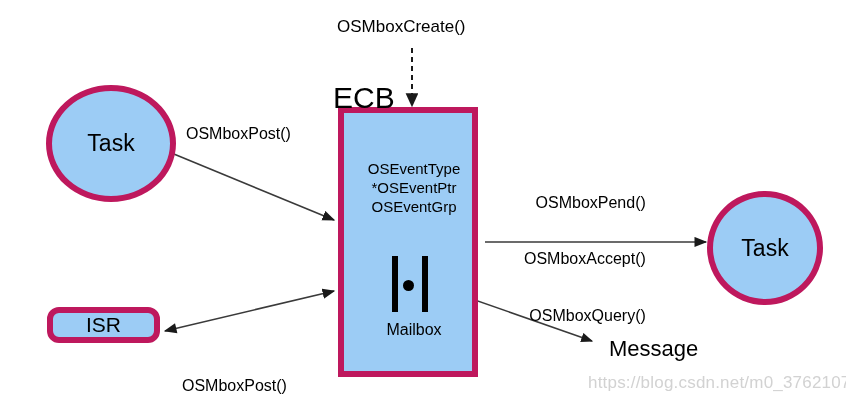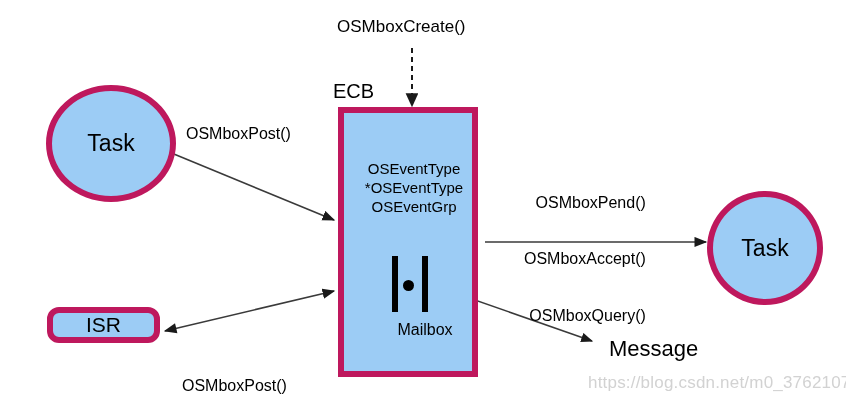--- a/index.html
+++ b/index.html
@@ -53,42 +53,41 @@
   }
 
   
   .txt {
     position: absolute;
     color: #000;
     white-space: pre;
     line-height: 1.18;
     text-align: right;
   }
-  #ecb-label        { left: 333px; top: 80px;  font-size: 20px; }
+  #ecb-label        { left: 333px; top: 80px;  font-size: 30px; }
   #create-label     { left: 337px; top: 17px;  font-size: 17px; }
   #post-top-label   { left: 186px; top: 125px; font-size: 16px; }
   #right-ops-label  { left: 524px; top: 156px; font-size: 16px; }
   #bottom-ops-label { left: 182px; top: 339px; font-size: 16px; }
   #message-label    { left: 609px; top: 336px; font-size: 22px; }
 
   #ecb-fields {
     position: absolute;
     left: 0; top: 46px; width: 140px;
     text-align: center;
     font-size: 15px;
     line-height: 1.27;
     color: #000;
   }
   #mailbox-caption {
     position: absolute;
     left: 0; top: 208px; width: 140px;
     text-align: center;
     font-size: 16px;
     color: #000;
-    margin-left: 11px;
   }
 
   
   #mailbox-glyph {
     position: absolute;
     left: 44px; top: 143px; width: 52px; height: 56px;
   }
   .mb-bar {
     position: absolute;
     top: 0; width: 6px; height: 56px;
@@ -151,21 +150,21 @@
     <span>Task</span>
   </div>
 
   <div class="node rounded-node" id="isr-box">
     <span>ISR</span>
   </div>
 
   <div class="node" id="ecb-box">
     <div id="ecb-fields">
       <div>OSEventType</div>
-      <div>*OSEventType</div>
+      <div>*OSEventPtr</div>
       <div>OSEventGrp</div>
     </div>
 
     <div id="mailbox-glyph">
       <div class="mb-bar" id="mb-bar-left"></div>
       <div class="mb-bar" id="mb-bar-right"></div>
       <div id="mb-dot"></div>
     </div>
 
     <div id="mailbox-caption">Mailbox</div>

